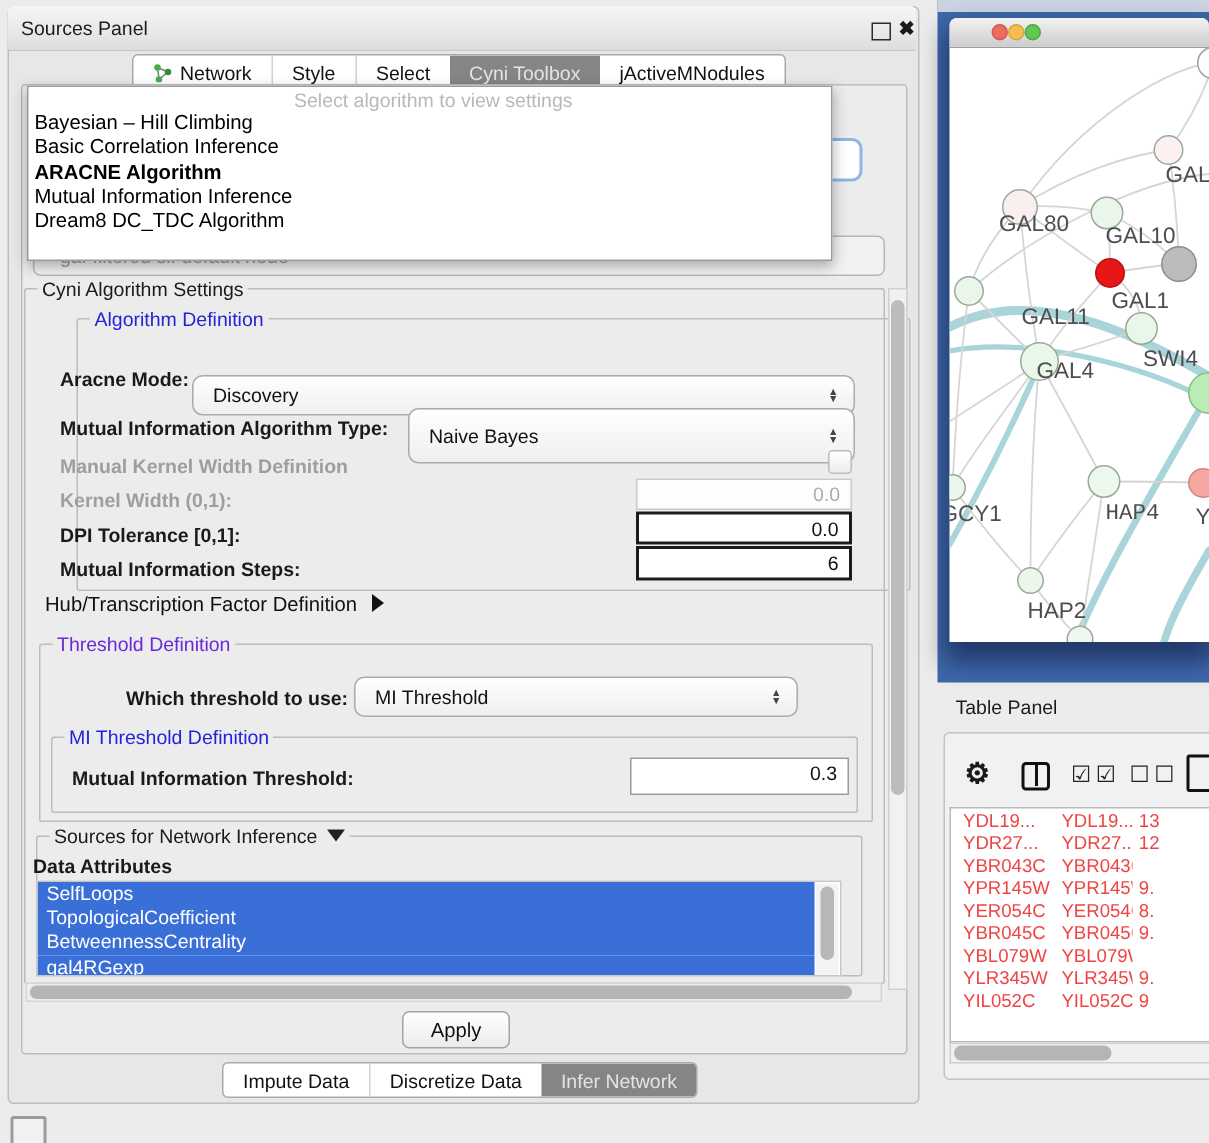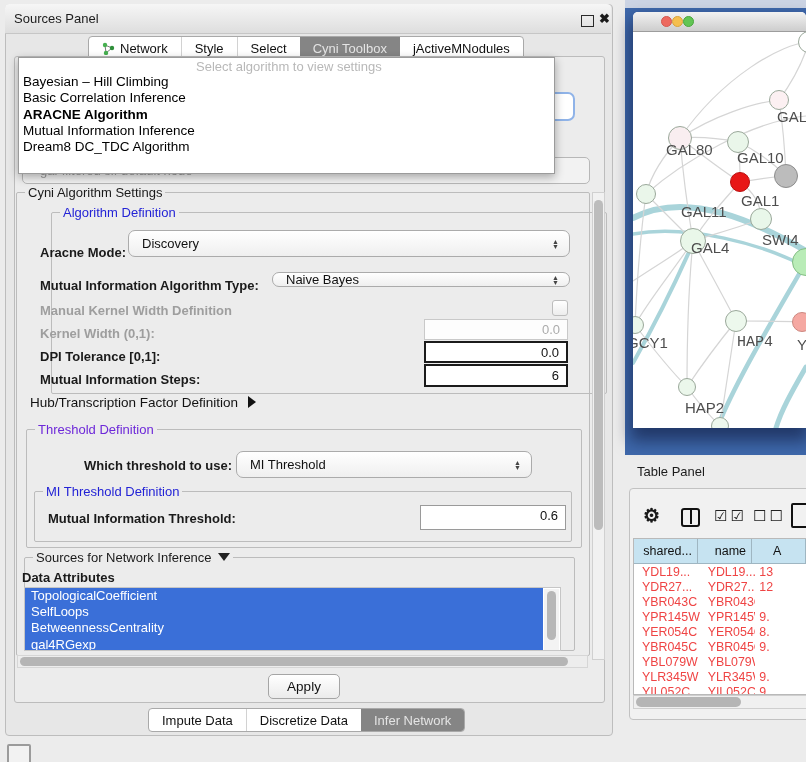--- a/index.html
+++ b/index.html
@@ -191,29 +191,29 @@
 <div class="abs" id="focus-combo-frag"></div>
 
 <div class="abs groupbox" id="grp-settings">
   <span class="grouplabel gl-black">Cyni Algorithm Settings</span>
 </div>
 
 <div class="abs groupbox" id="grp-algdef">
   <span class="grouplabel gl-blue">Algorithm Definition</span>
 </div>
 <div class="abs lbl" style="left:40px;top:245px;">Aracne Mode:</div>
-<div class="abs combo" style="left:128px;top:230px;width:442px;height:27px;text-align:center;">
+<div class="abs combo" style="left:128px;top:250px;width:442px;height:27px;text-align:center;">
   <span>Discovery</span>
   <span class="stepper">
       <span>▲</span>
       <span>▼</span>
     </span>
 </div>
 <div class="abs lbl" style="left:40px;top:278px;">Mutual Information Algorithm Type:</div>
-<div class="abs combo" style="left:272px;top:272px;width:298px;height:15px;justify-content:flex-end;">
+<div class="abs combo" style="left:272px;top:272px;width:298px;height:37px;justify-content:flex-end;">
   <span>Naive Bayes</span>
   <span class="stepper">
       <span>▲</span>
       <span>▼</span>
     </span>
 </div>
 <div class="abs lbl-dis" style="left:40px;top:303px;">Manual Kernel Width Definition</div>
 <div class="abs checkbox" style="left:552px;top:300px;"></div>
 <div class="abs lbl-dis" style="left:40px;top:326px;">Kernel Width (0,1):</div>
 <div class="abs field dis" style="left:424px;top:319px;width:144px;height:21px;">0.0</div>
@@ -234,30 +234,30 @@
   <span>MI Threshold</span>
   <span class="stepper">
       <span>▲</span>
       <span>▼</span>
     </span>
 </div>
 <div class="abs groupbox" id="grp-mithresh">
   <span class="grouplabel gl-blue">MI Threshold Definition</span>
 </div>
 <div class="abs lbl" style="left:48px;top:511px;">Mutual Information Threshold:</div>
-<div class="abs field" style="left:420px;top:505px;width:146px;height:25px;border:1px solid #9a9a9a;">0.6</div>
+<div class="abs field" style="left:420px;top:505px;width:146px;height:25px;border:1px solid #9a9a9a;">0.3</div>
 
 <div class="abs groupbox" id="grp-sources">
   <span class="grouplabel gl-black"><span>Sources for Network Inference</span><span class="arrow-down"></span></span>
 </div>
 <div class="abs lbl" style="left:22px;top:570px;">Data Attributes</div>
 <div class="abs" id="attr-list">
   <div id="attr-rows">
+      <div class="attr-row">SelfLoops</div>
       <div class="attr-row">TopologicalCoefficient</div>
-      <div class="attr-row">SelfLoops</div>
       <div class="attr-row">BetweennessCentrality</div>
       <div class="attr-row">gal4RGexp</div>
     </div>
   <div id="attr-scroll">
       <div id="attr-thumb"></div>
     </div>
 </div>
 
 <div class="abs" id="v-scroll"></div>
 <div class="abs" id="v-thumb"></div>
@@ -364,25 +364,20 @@
 <div class="abs" id="tp-box"></div>
 <div class="abs" id="tp-gear">⚙</div>
 <div class="abs" id="tp-colicon">
     <div></div>
   </div>
 <div class="abs cbpair" id="tp-cb-on">☑☑</div>
 <div class="abs cbpair" id="tp-cb-off">☐☐</div>
 <div class="abs" id="tp-docicon"></div>
 
 <div class="abs" id="tbl">
-  <div id="tbl-head">
-      <div class="th" style="width: 77px;">shared...</div>
-      <div class="th" style="width: 65px;">name</div>
-      <div class="th" style="width: 60px; justify-content: flex-start; padding-left: 21px;">A</div>
-    </div>
   <div id="tbl-body">
       <div class="tr">
         <div class="td" style="width: 77px; padding-left: 8px;">YDL19...</div>
         <div class="td" style="width: 65px; padding-left: 8px;">YDL19...</div>
         <div class="td" style="width: 60px; padding-left: 4px;">13</div>
       </div>
       <div class="tr">
         <div class="td" style="width: 77px; padding-left: 8px;">YDR27...</div>
         <div class="td" style="width: 65px; padding-left: 8px;">YDR27...</div>
         <div class="td" style="width: 60px; padding-left: 4px;">12</div>

